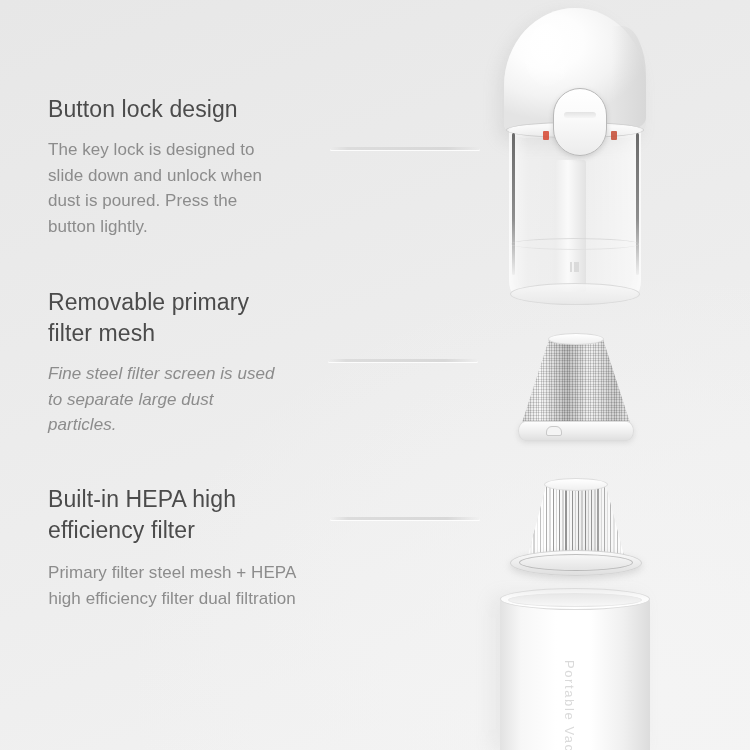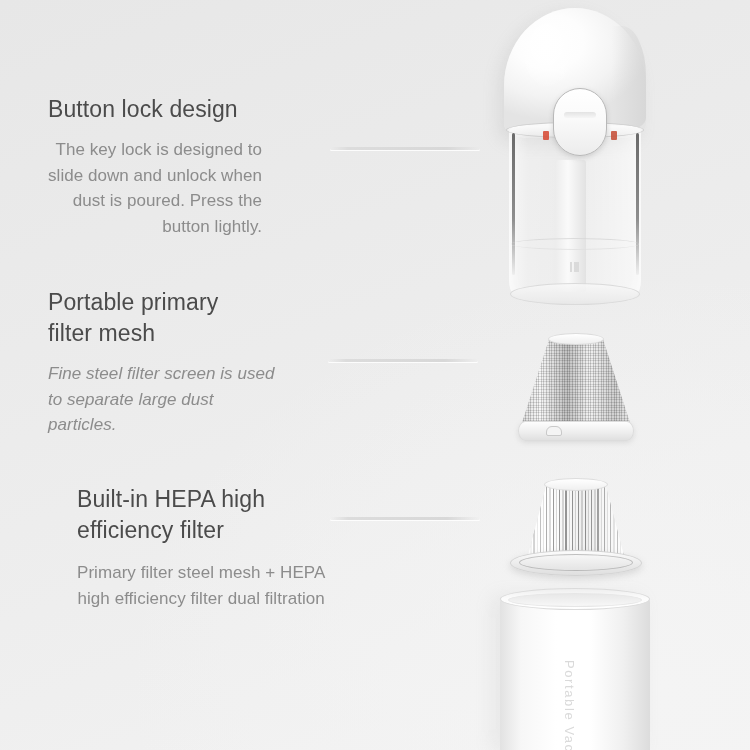--- a/index.html
+++ b/index.html
@@ -30,24 +30,24 @@
   }
   .block-body {
     font-size:17px;
     line-height:25.5px;
     color:#8c8c8c;
     font-weight:400;
     letter-spacing:0.05px;
     white-space:pre-line;
   }
   #block-1 { top:94px; }
-  #block-1 .block-body { margin-top:12px;text-align:right; }
+  #block-1 .block-body { margin-top:12px; }
   #block-2 { top:287px; }
   #block-2 .block-body { margin-top:12px;font-style:italic; }
-  #block-3 { top:484px;margin-left:29px; }
+  #block-3 { top:484px; }
   #block-3 .block-body { margin-top:14px;text-align:center; }
 
   
   .connector {
     position:absolute;
     height:3px;
     background:linear-gradient(to right, rgba(255,255,255,0.05), #dcdcdc 12%, #d8d8d8 78%, rgba(220,220,220,0));
     border-radius:2px;
     box-shadow:0 1px 0 rgba(255,255,255,0.85);
   }
@@ -253,21 +253,21 @@
 
   <div class="block" id="block-1">
     <div class="block-title">Button lock design</div>
     <div class="block-body">The key lock is designed to
 slide down and unlock when
 dust is poured. Press the
 button lightly.</div>
   </div>
 
   <div class="block" id="block-2">
-    <div class="block-title">Portable primary
+    <div class="block-title">Removable primary
 filter mesh</div>
     <div class="block-body">Fine steel filter screen is used
 to separate large dust
 particles.</div>
   </div>
 
   <div class="block" id="block-3">
     <div class="block-title">Built-in HEPA high
 efficiency filter</div>
     <div class="block-body">Primary filter steel mesh + HEPA

